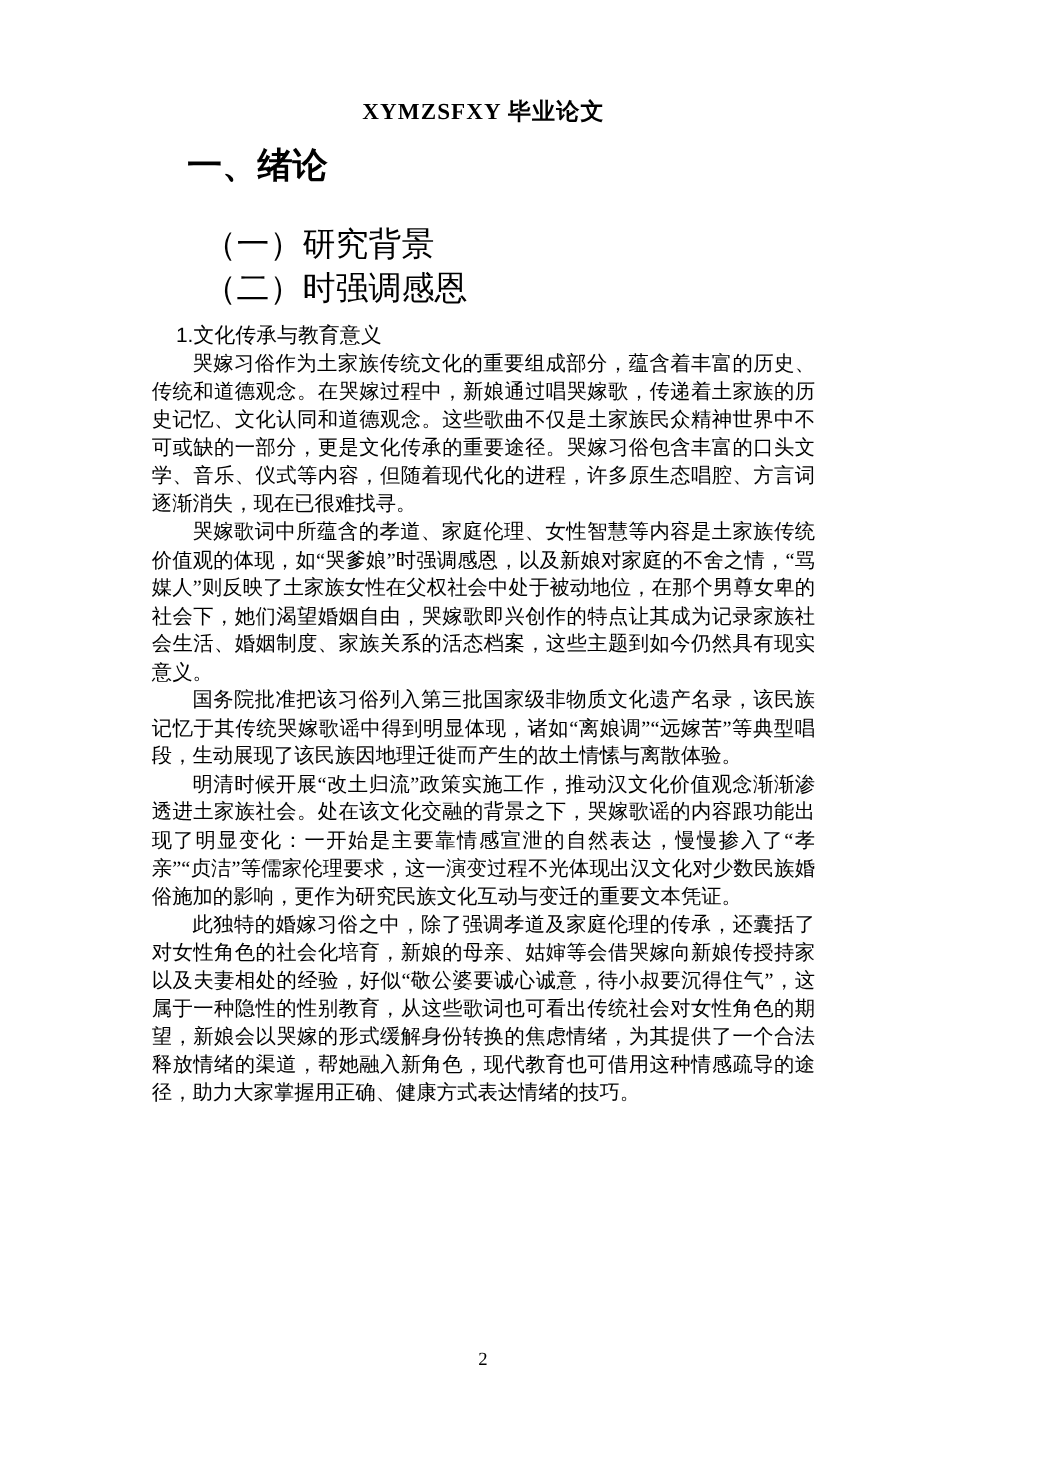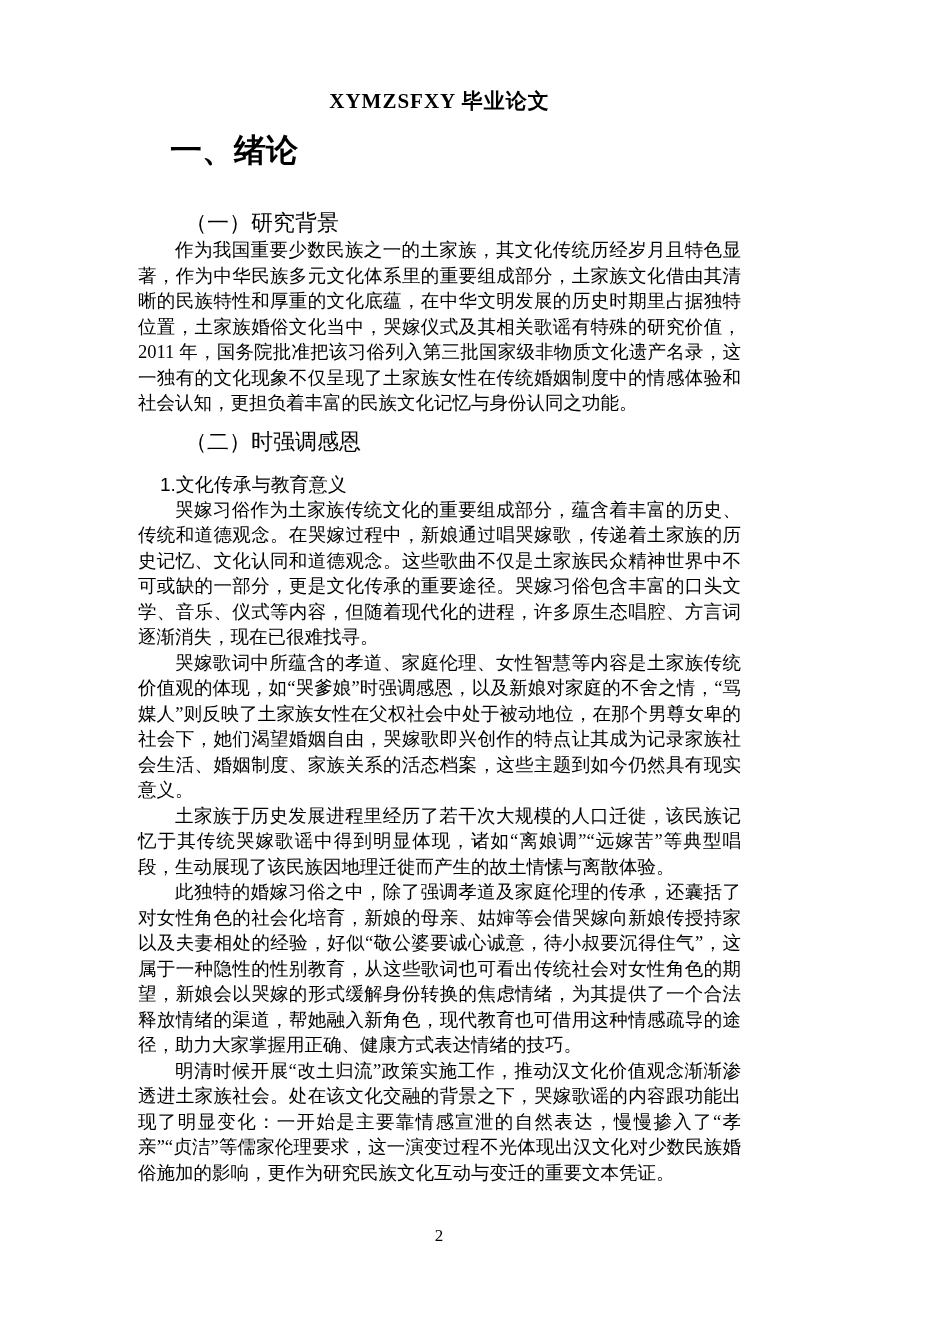--- a/index.html
+++ b/index.html
@@ -29,21 +29,21 @@
   .chapter-title {
     font-family: "Liberation Sans", sans-serif;
     font-weight: bold;
     font-size: 32px;
     line-height: 36px;
     margin: 18px 0 0 32px;
   }
   .section-title {
     font-family: "Liberation Sans", sans-serif;
     font-weight: 500;
-    font-size: 22px;
+    font-size: 30px;
     line-height: 30px;
     margin: 0 0 0 47px;
   }
   .section-1 { margin-top: 40px; }
   .section-2 { margin-top: 10px; }
   .subsection-title {
     font-family: "Liberation Sans", sans-serif;
     font-weight: 400;
     font-size: 19px;
     line-height: 26px;
@@ -75,32 +75,31 @@
 <div class="page">
 
   <div class="header">
     <span>XYMZSFXY 毕业论文</span>
   </div>
 
   <h1 class="chapter-title">一、绪论</h1>
 
   <h2 class="section-title section-1">（一）研究背景</h2>
 
-  <p class="body-par par-first">作为我国重要少数民族之一的土家族，其文化传统历经岁月且特色显著，作为中华民族多元文化体系里的重要组成部分，土家族文化借由其清晰的民族特性和厚重的文化底蕴，在中华文明发展的历史时期里占据独特位置，土家族婚俗文化当中，哭嫁仪式及其相关歌谣有特殊的研究价值，2011 年，国务院批准把该习俗列入第三批国家级非物质文化遗产名录，这一独有的文化现象不仅呈现了土家族女性在传统婚姻制度中的情感体验和社会认知，更担负着丰富的民族文化记忆与身份认同之功能。</p>
 
   <h2 class="section-title section-2">（二）时强调感恩</h2>
 
   <h3 class="subsection-title">1.文化传承与教育意义</h3>
 
   <p class="body-par par-after-heading">哭嫁习俗作为土家族传统文化的重要组成部分，蕴含着丰富的历史、传统和道德观念。在哭嫁过程中，新娘通过唱哭嫁歌，传递着土家族的历史记忆、文化认同和道德观念。这些歌曲不仅是土家族民众精神世界中不可或缺的一部分，更是文化传承的重要途径。哭嫁习俗包含丰富的口头文学、音乐、仪式等内容，但随着现代化的进程，许多原生态唱腔、方言词逐渐消失，现在已很难找寻。</p>
 
   <p class="body-par">哭嫁歌词中所蕴含的孝道、家庭伦理、女性智慧等内容是土家族传统价值观的体现，如“哭爹娘”时强调感恩，以及新娘对家庭的不舍之情，“骂媒人”则反映了土家族女性在父权社会中处于被动地位，在那个男尊女卑的社会下，她们渴望婚姻自由，哭嫁歌即兴创作的特点让其成为记录家族社会生活、婚姻制度、家族关系的活态档案，这些主题到如今仍然具有现实意义。</p>
 
-  <p class="body-par">土家族于历史发展进程里经历了若干次大规模的人口迁徙，该民族记忆于其传统哭嫁歌谣中得到明显体现，诸如“离娘调”“远嫁苦”等典型唱段，生动展现了该民族因地理迁徙而产生的故土情愫与离散体验。</p>
+  <p class="body-par">国务院批准把该习俗列入第三批国家级非物质文化遗产名录，该民族记忆于其传统哭嫁歌谣中得到明显体现，诸如“离娘调”“远嫁苦”等典型唱段，生动展现了该民族因地理迁徙而产生的故土情愫与离散体验。</p>
+
+  <p class="body-par">明清时候开展“改土归流”政策实施工作，推动汉文化价值观念渐渐渗透进土家族社会。处在该文化交融的背景之下，哭嫁歌谣的内容跟功能出现了明显变化：一开始是主要靠情感宣泄的自然表达，慢慢掺入了“孝亲”“贞洁”等儒家伦理要求，这一演变过程不光体现出汉文化对少数民族婚俗施加的影响，更作为研究民族文化互动与变迁的重要文本凭证。</p>
 
   <p class="body-par">此独特的婚嫁习俗之中，除了强调孝道及家庭伦理的传承，还囊括了对女性角色的社会化培育，新娘的母亲、姑婶等会借哭嫁向新娘传授持家以及夫妻相处的经验，好似“敬公婆要诚心诚意，待小叔要沉得住气”，这属于一种隐性的性别教育，从这些歌词也可看出传统社会对女性角色的期望，新娘会以哭嫁的形式缓解身份转换的焦虑情绪，为其提供了一个合法释放情绪的渠道，帮她融入新角色，现代教育也可借用这种情感疏导的途径，助力大家掌握用正确、健康方式表达情绪的技巧。</p>
-
-  <p class="body-par">明清时候开展“改土归流”政策实施工作，推动汉文化价值观念渐渐渗透进土家族社会。处在该文化交融的背景之下，哭嫁歌谣的内容跟功能出现了明显变化：一开始是主要靠情感宣泄的自然表达，慢慢掺入了“孝亲”“贞洁”等儒家伦理要求，这一演变过程不光体现出汉文化对少数民族婚俗施加的影响，更作为研究民族文化互动与变迁的重要文本凭证。</p>
 
 
   <div class="page-number">2</div>
 
 </div>
 
 </body></html>

